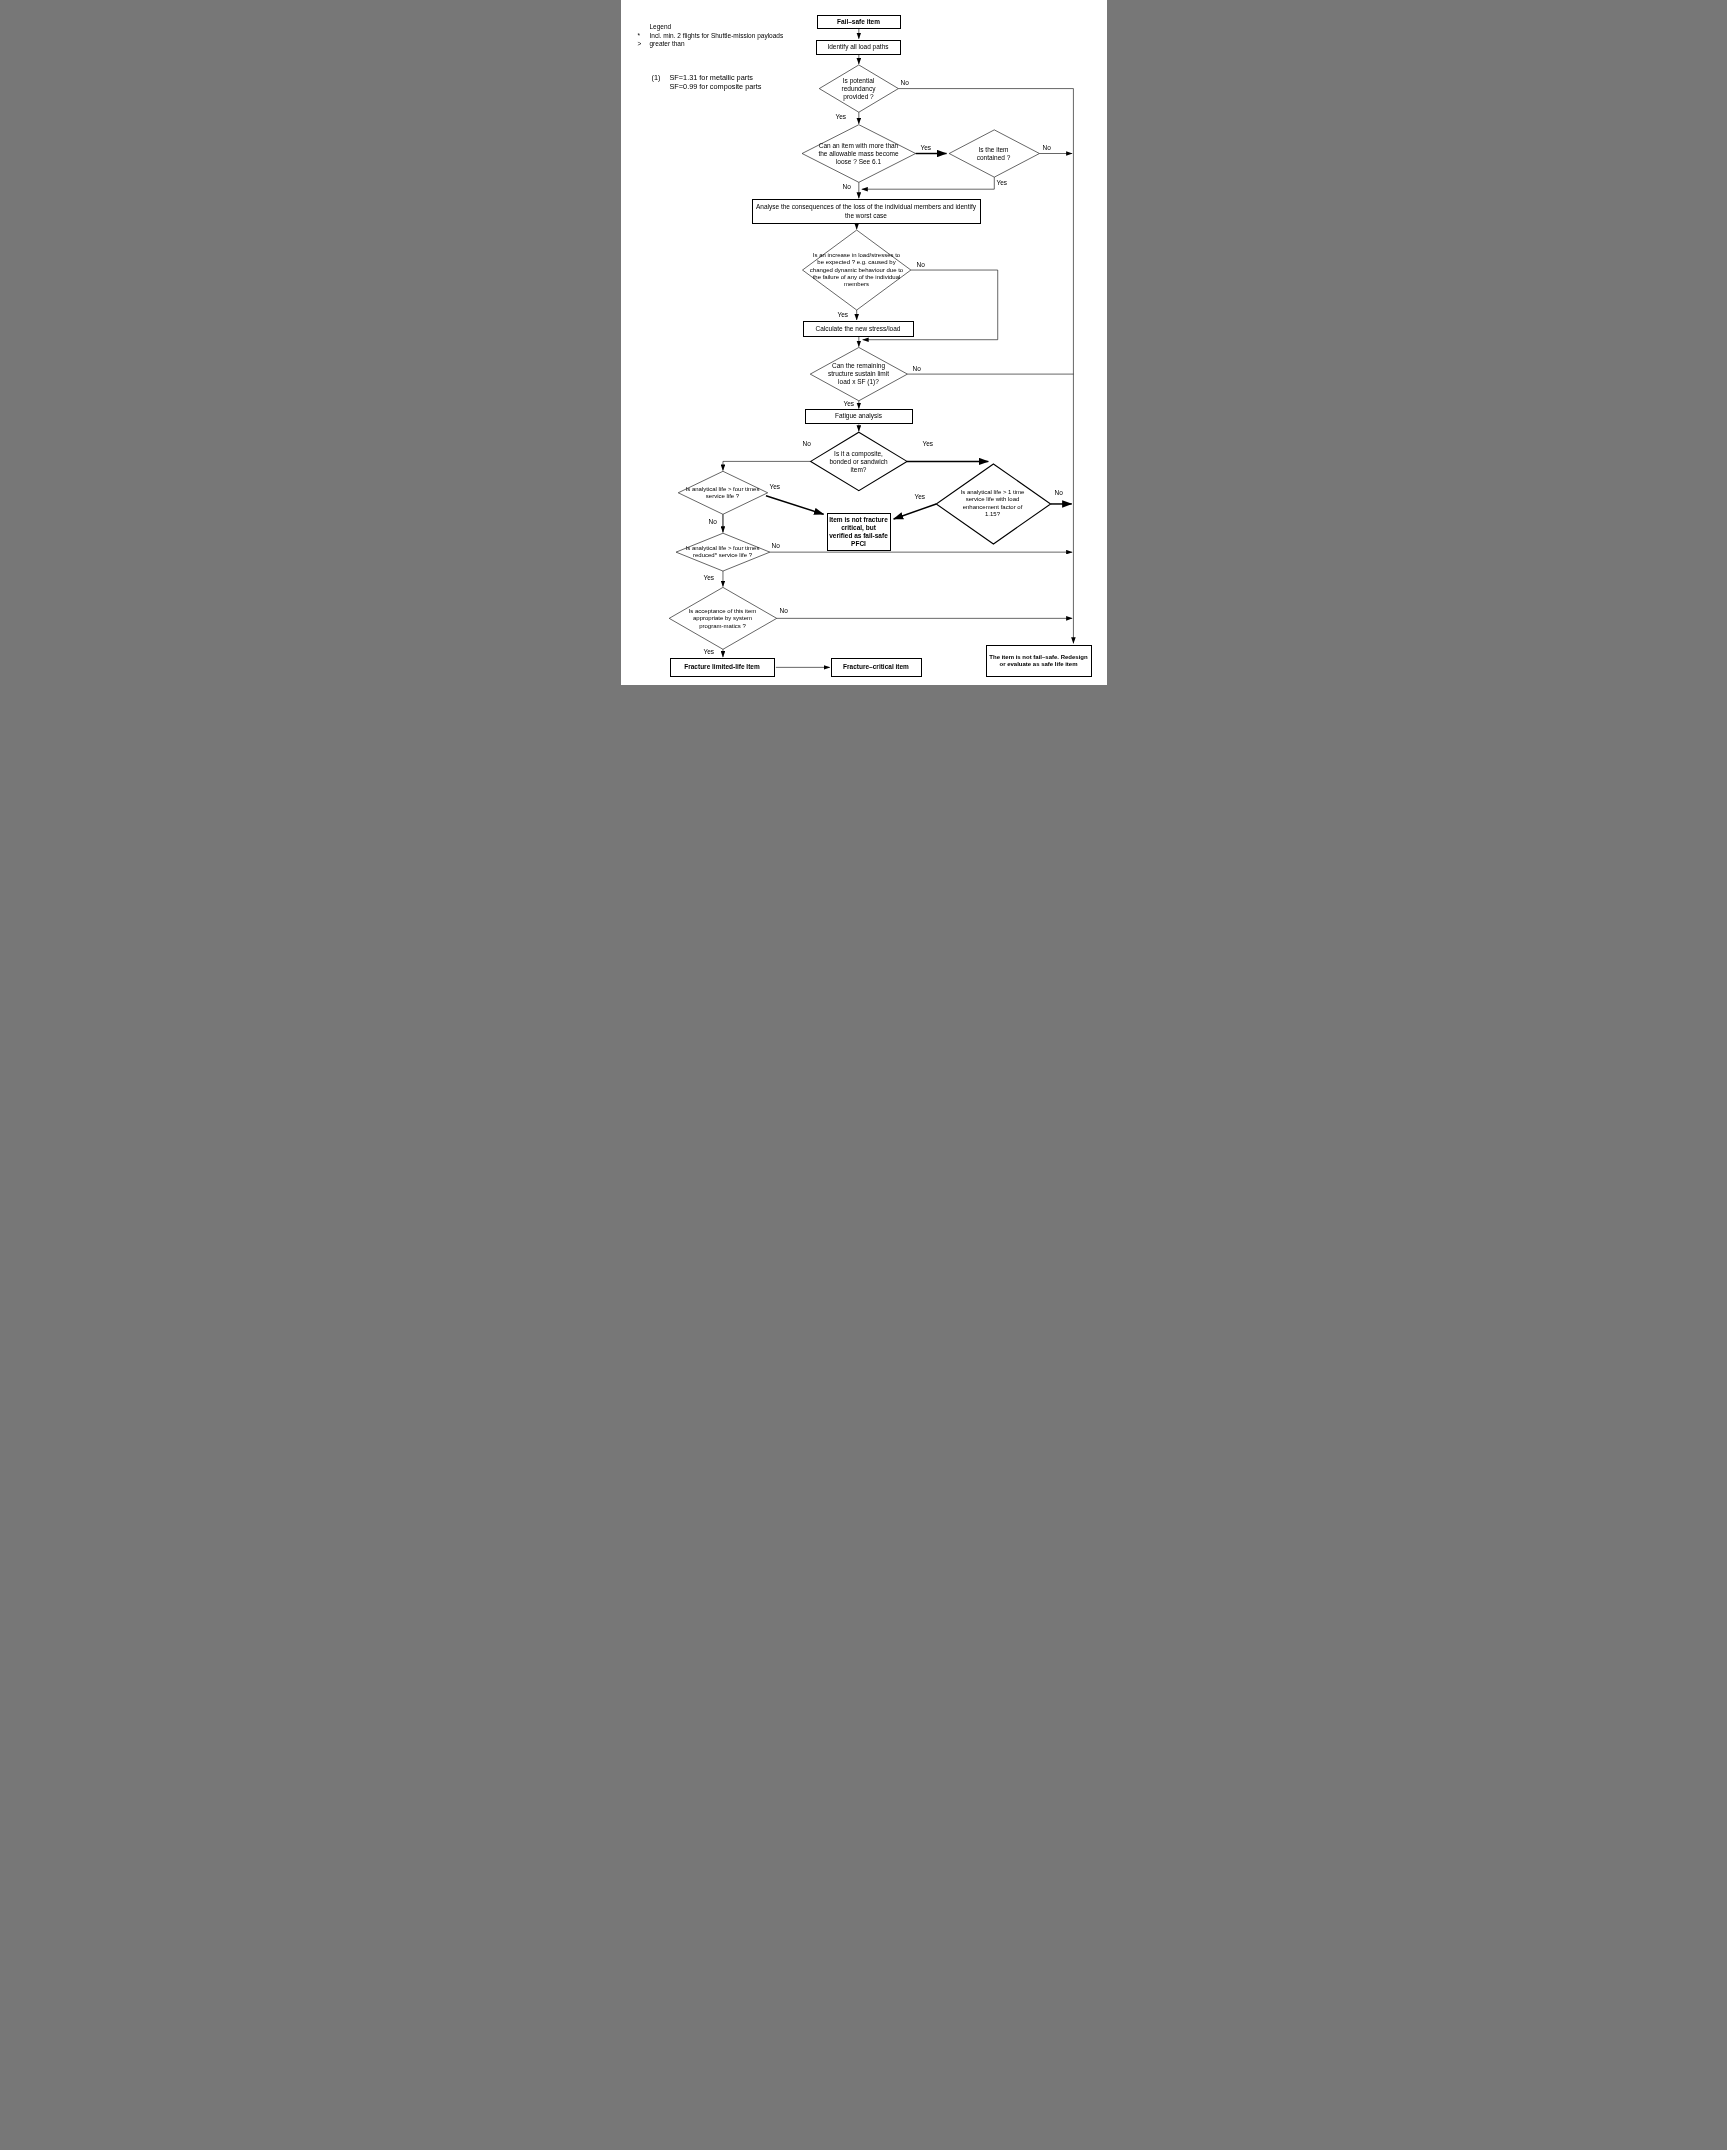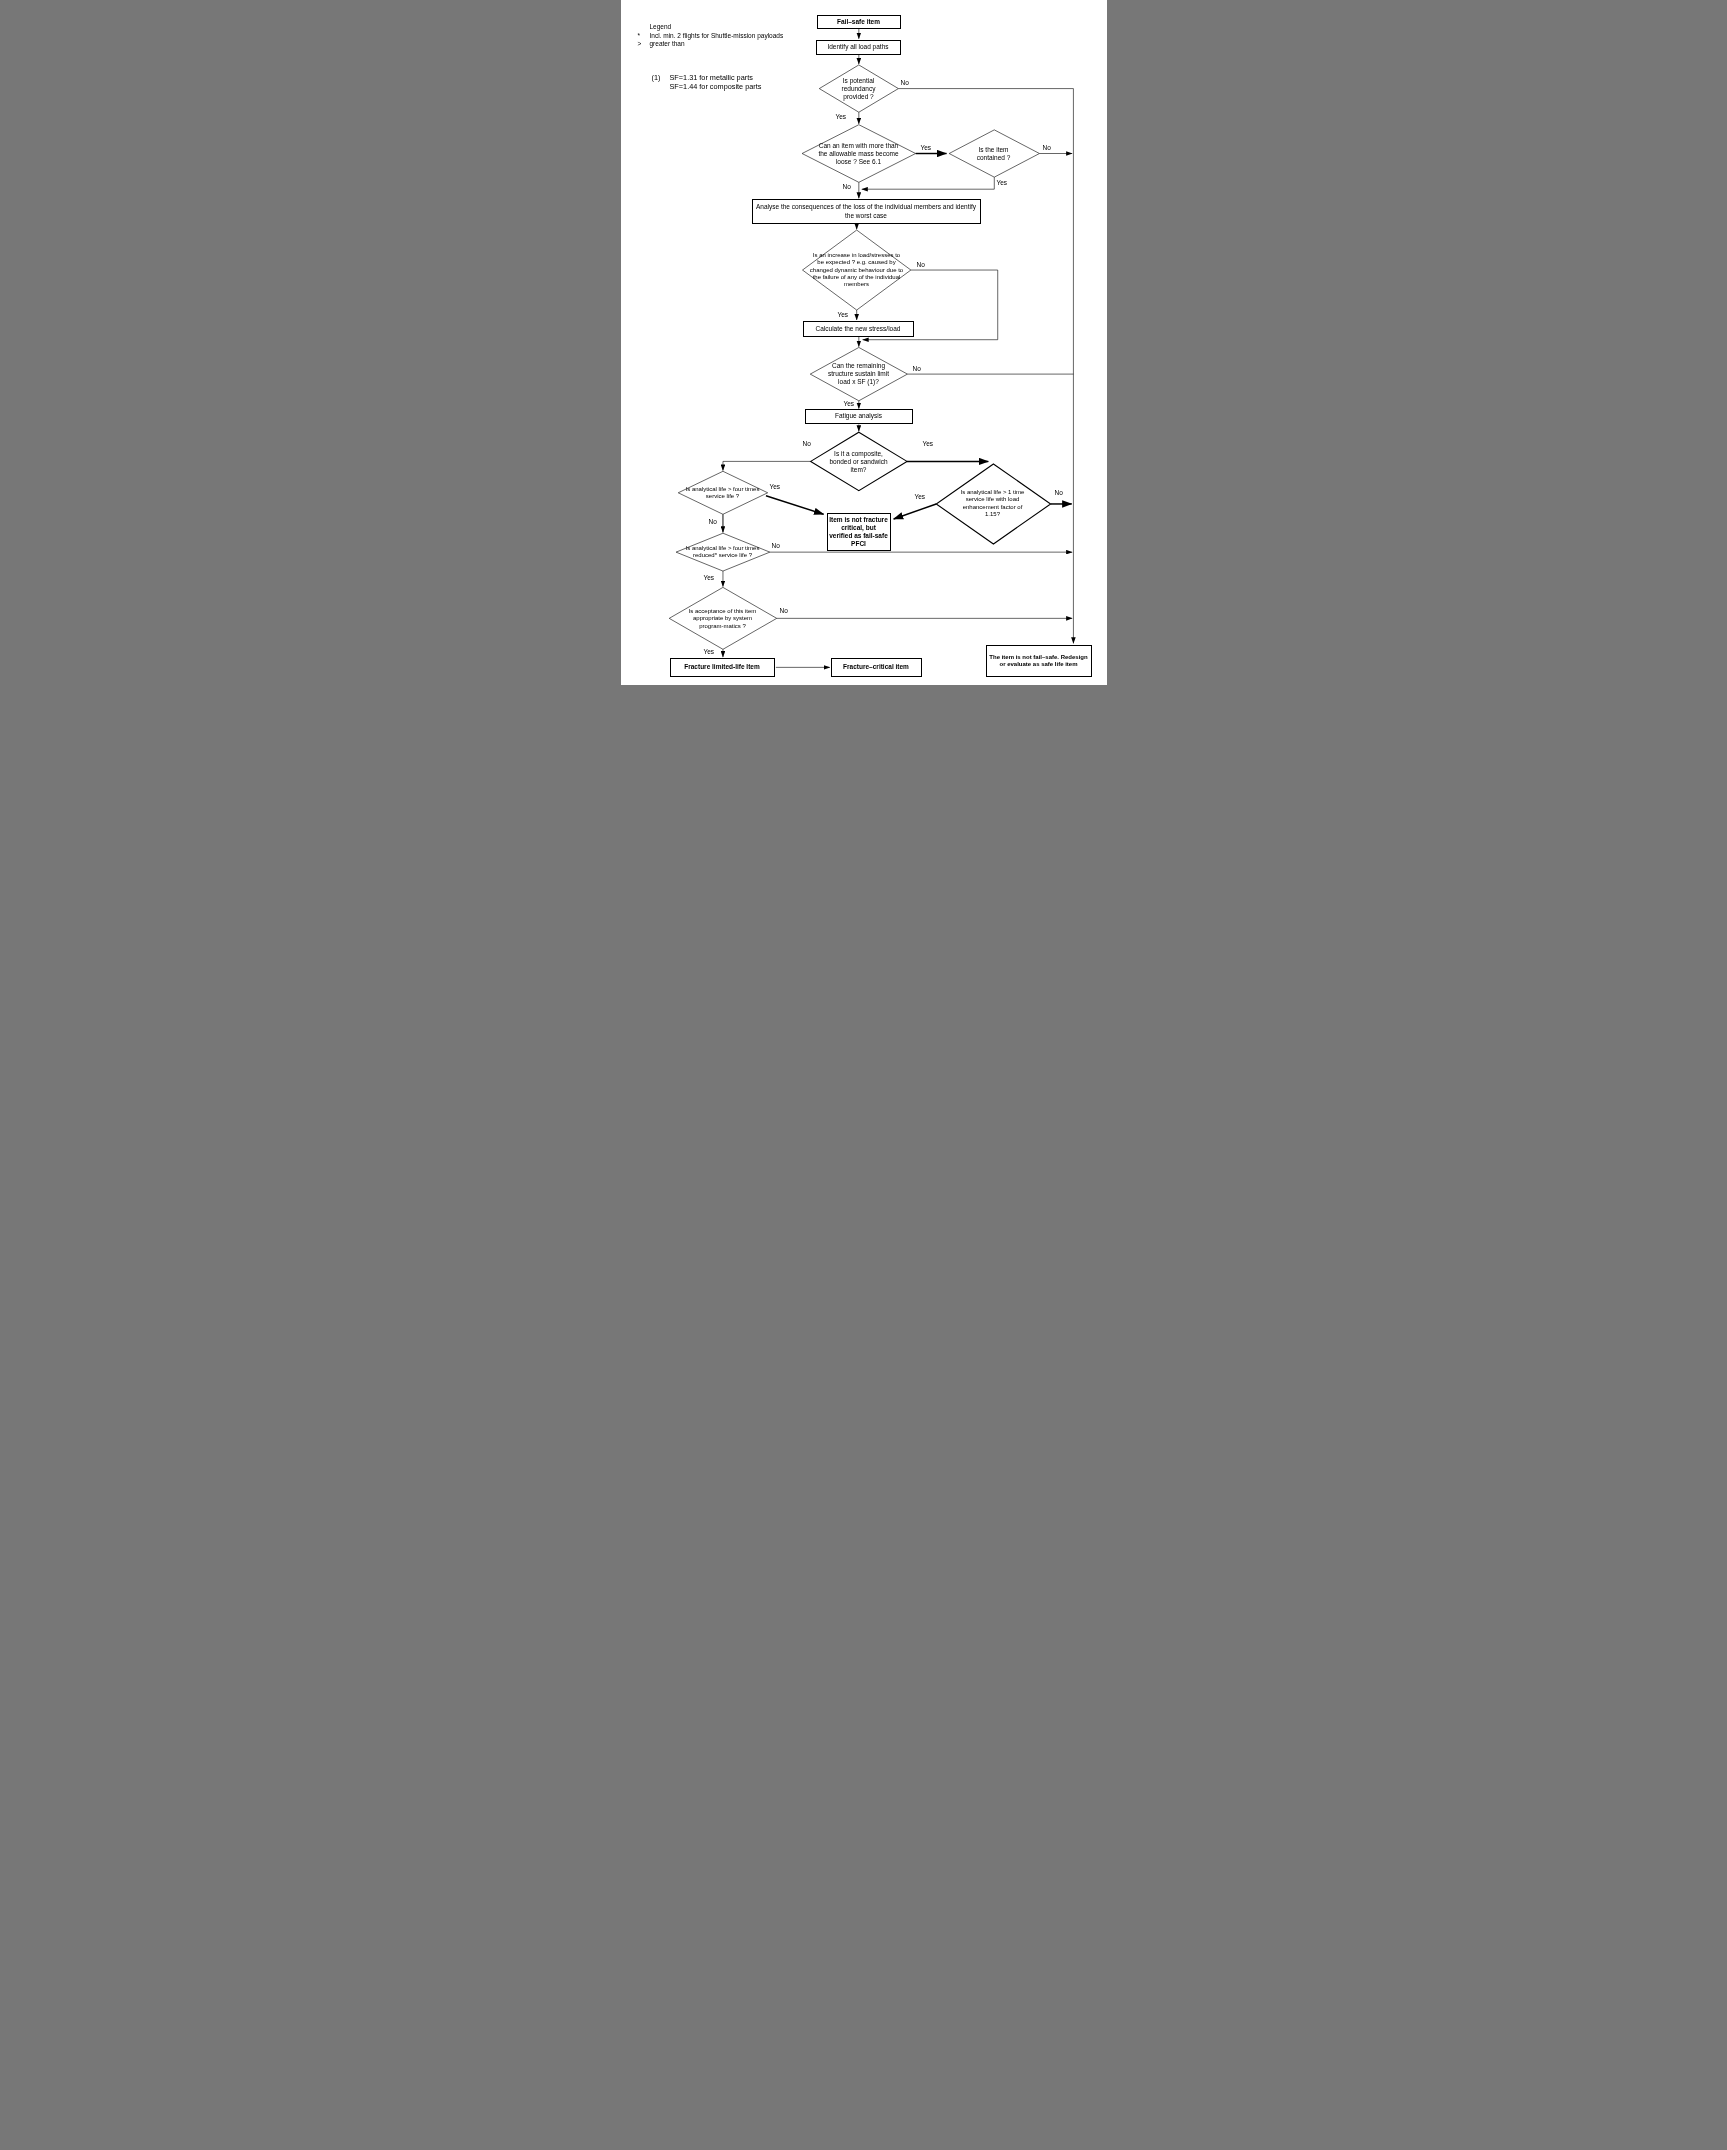--- a/index.html
+++ b/index.html
@@ -103,21 +103,21 @@
     <div class="row">
         <span class="sym">&gt;</span>
         <span>greater than</span>
       </div>
   </div>
 
   <div class="note">
     <span class="nid">(1)</span>
     <span>
       <span>SF=1.31 for metallic parts</span><br>
-      <span>SF=1.44 for composite parts</span>
+      <span>SF=0.99 for composite parts</span>
     </span>
   </div>
 
   <div class="box bold" style="left:196px;top:15px;width:84px;height:13.8px;">Fail–safe item</div>
   <div class="box" style="left:195px;top:40px;width:85px;height:14.6px;">Identify all load paths</div>
   <div class="box" style="left:131px;top:199px;width:229px;height:25px;">Analyse the consequences of the loss of the individual members and identify the worst case</div>
   <div class="box" style="left:182px;top:321px;width:111px;height:15.5px;">Calculate the new stress/load</div>
   <div class="box" style="left:184px;top:409px;width:108px;height:15px;">Fatigue analysis</div>
   <div class="box bold" style="left:206px;top:513px;width:64px;height:38px;border-width:1.5px;padding:0.9px 1.7px;">Item is not fracture critical, but verified as fail-safe PFCI</div>
   <div class="box bold" style="left:49px;top:658px;width:105px;height:19px;">Fracture limited-life Item</div>

